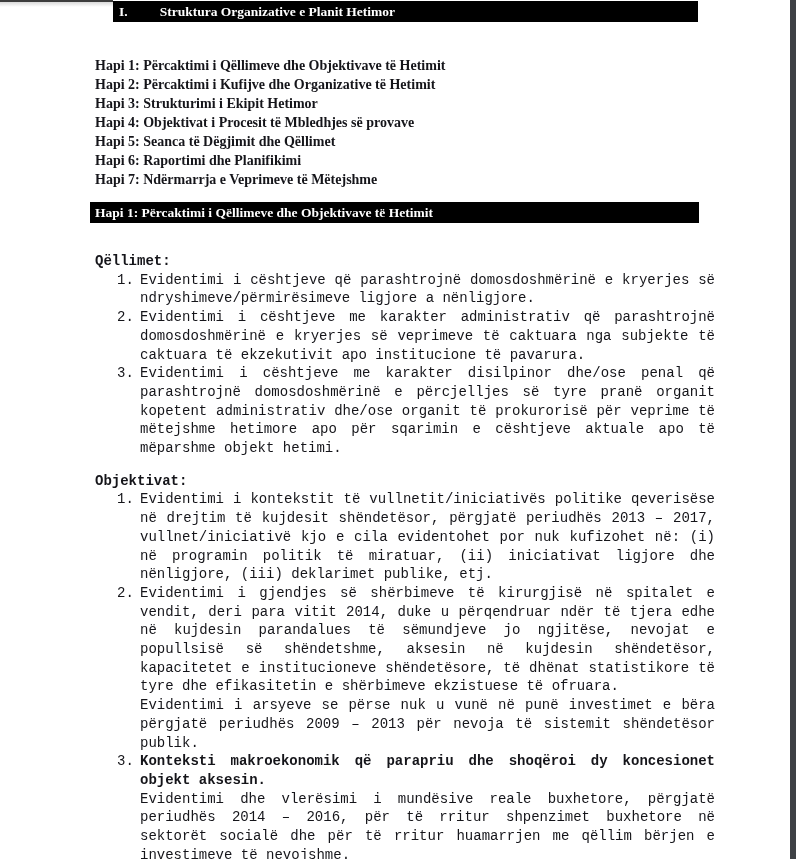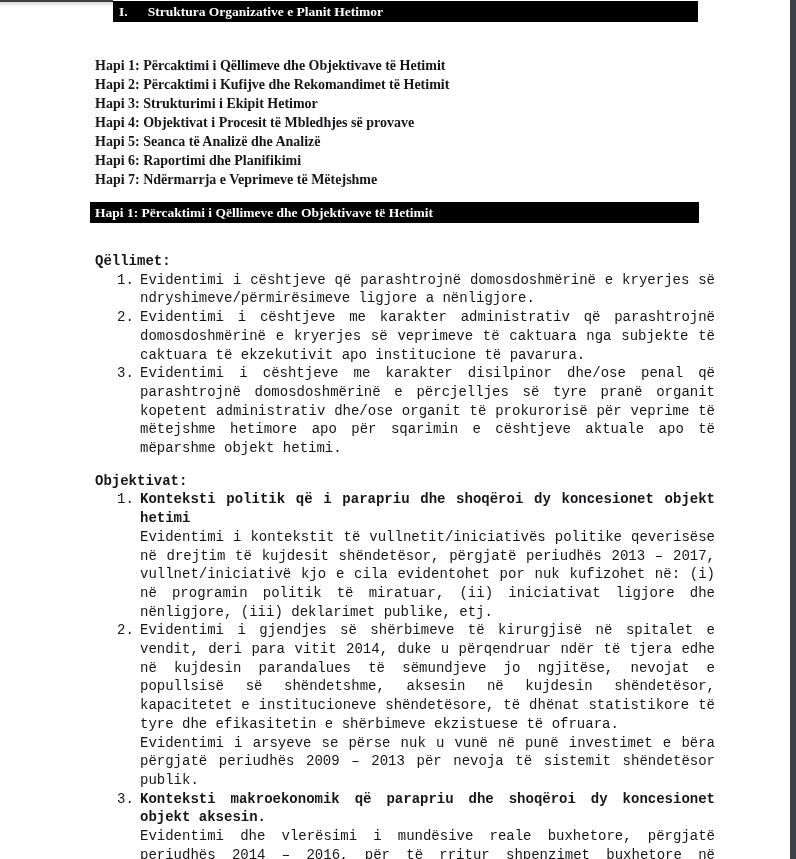--- a/index.html
+++ b/index.html
@@ -18,21 +18,21 @@
               background: linear-gradient(#d9d9d9, #ffffff); }
   .edge-band { position: absolute; top: 0; right: 0; width: 6px; height: 859px;
                background: var(--edge-band, #3e4145); }
 
   
   .bar { background: var(--header-bar-bg, #000); color: var(--header-bar-text, #fff);
          font-weight: bold; font-size: 13.5px; display: flex; align-items: center;
          box-sizing: border-box; }
   .bar1 { position: absolute; left: 113px; top: 1px; width: 585px; height: 21px; }
   .bar1 .sec-num { margin-left: 6px; }
-  .bar1 .sec-title { margin-left: 20px; }
+  .bar1 .sec-title { margin-left: 32px; }
   .bar2 { position: absolute; left: 90px; top: 202px; width: 609px; height: 21px; padding-left: 5px; }
 
   
   .steps { position: absolute; left: 95px; top: 56px; font-weight: bold;
            font-size: 14px; line-height: 19px; }
 
   
   .content { position: absolute; left: 95px; top: 252px; width: 620px;
              font-size: 14px; line-height: 18.7px; font-family: Liberation Mono, monospace; }
   .sec-label { font-weight: bold; }
@@ -51,24 +51,24 @@
   <div class="top-fade"></div>
   <div class="edge-band"></div>
 
   <div class="bar bar1">
     <span class="sec-num">I.</span>
     <span class="sec-title">Struktura Organizative e Planit Hetimor</span>
   </div>
 
   <div class="steps">
     <div>Hapi 1: Përcaktimi i Qëllimeve dhe Objektivave të Hetimit</div>
-    <div>Hapi 2: Përcaktimi i Kufijve dhe Rekomandimet të Hetimit</div>
+    <div>Hapi 2: Përcaktimi i Kufijve dhe Organizative të Hetimit</div>
     <div>Hapi 3: Strukturimi i Ekipit Hetimor</div>
     <div>Hapi 4: Objektivat i Procesit të Mbledhjes së provave</div>
-    <div>Hapi 5: Seanca të Analizë dhe Analizë</div>
+    <div>Hapi 5: Seanca të Dëgjimit dhe Qëllimet</div>
     <div>Hapi 6: Raportimi dhe Planifikimi</div>
     <div>Hapi 7: Ndërmarrja e Veprimeve të Mëtejshme</div>
   </div>
 
   <div class="bar bar2">
     <span>Hapi 1: Përcaktimi i Qëllimeve dhe Objektivave të Hetimit</span>
   </div>
 
   <div class="content">
 
@@ -90,21 +90,20 @@
     </div>
 
     <div class="objectives-block">
       <div class="sec-label">Objektivat:</div>
 
       <div>
 
         <div class="li">
           <span class="num">1.</span>
           <span class="body">
-            <div class="obj-title">Konteksti politik që i parapriu dhe shoqëroi dy koncesionet objekt hetimi</div>
             <div>Evidentimi i kontekstit të vullnetit/iniciativës politike qeverisëse në drejtim të kujdesit shëndetësor, përgjatë periudhës 2013 – 2017, vullnet/iniciativë kjo e cila evidentohet por nuk kufizohet në: (i) në programin politik të miratuar, (ii) iniciativat ligjore dhe nënligjore, (iii) deklarimet publike, etj.</div>
           </span>
         </div>
 
         <div class="li">
           <span class="num">2.</span>
           <span class="body">
             <div>Evidentimi i gjendjes së shërbimeve të kirurgjisë në spitalet e vendit, deri para vitit 2014, duke u përqendruar ndër të tjera edhe në kujdesin parandalues të sëmundjeve jo ngjitëse, nevojat e popullsisë së shëndetshme, aksesin në kujdesin shëndetësor, kapacitetet e institucioneve shëndetësore, të dhënat statistikore të tyre dhe efikasitetin e shërbimeve ekzistuese të ofruara.</div>
             <div>Evidentimi i arsyeve se përse nuk u vunë në punë investimet e bëra përgjatë periudhës 2009 – 2013 për nevoja të sistemit shëndetësor publik.</div>
           </span>

